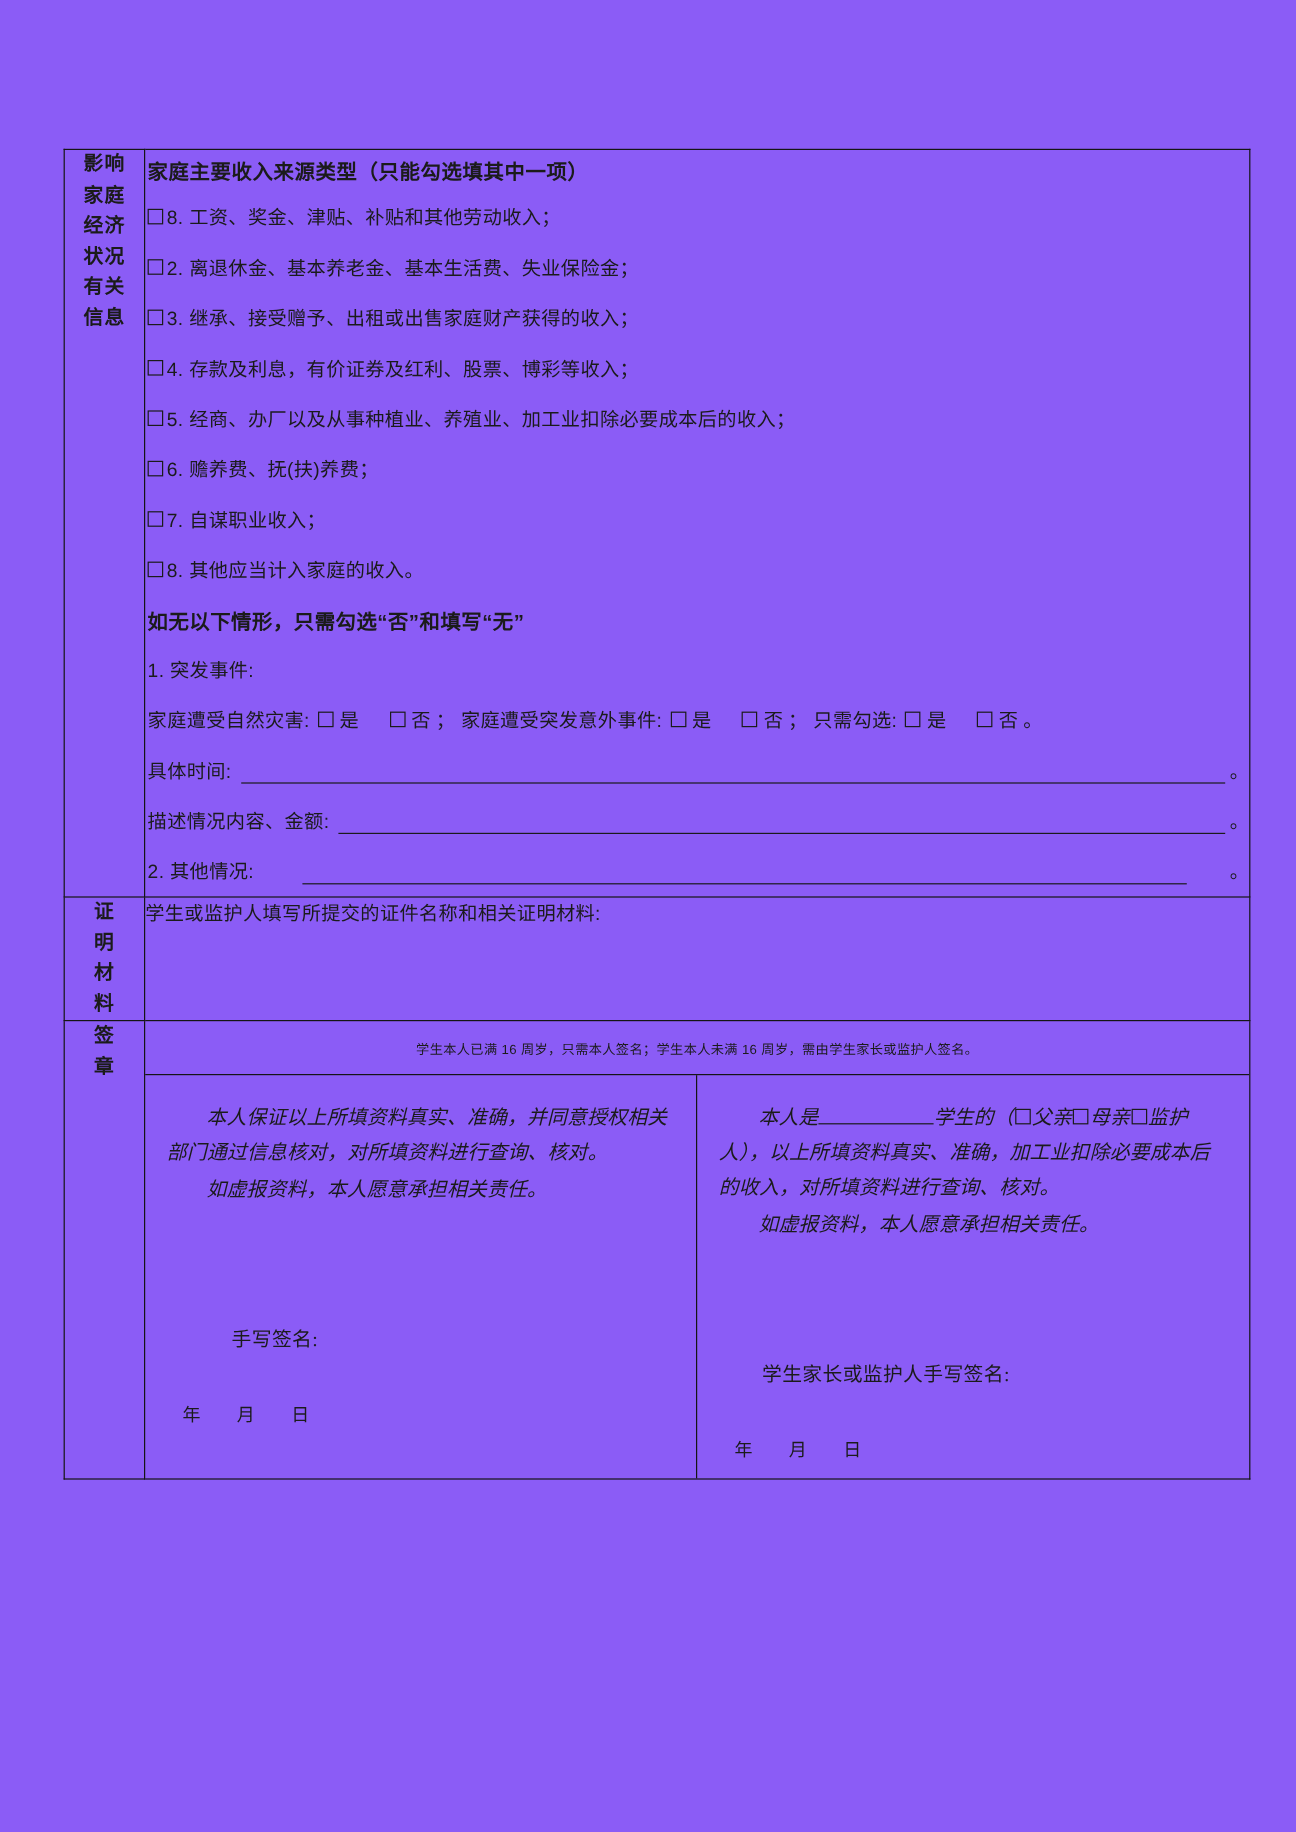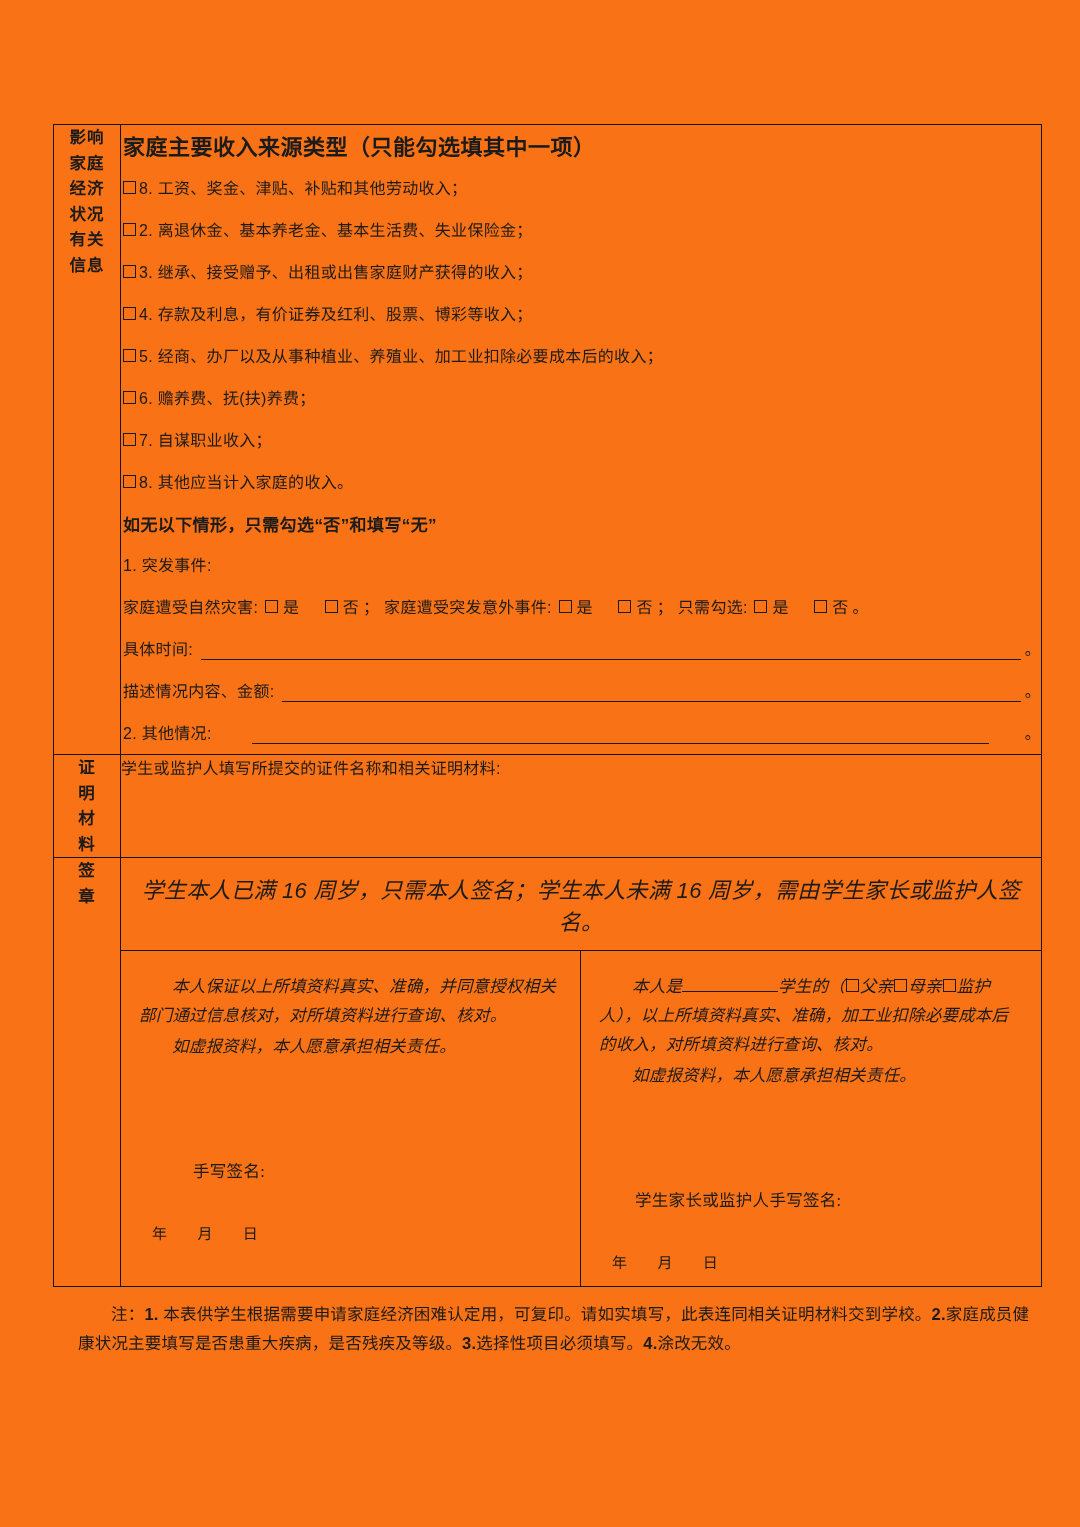--- a/index.html
+++ b/index.html
@@ -15,21 +15,21 @@
     font-family: "Liberation Serif", "DejaVu Serif", serif;
     color: #1b1b1b;
     overflow: hidden;
   }
 
   .page {
     position: absolute;
     left: 0; top: 0;
     width: 1080px;
     height: 1527px;
-    background: #f97316;
+    background: #8b5cf6;
   }
 
   
   .form-table {
     position: absolute;
     left: 53px;
     top: 124px;
     width: 988px;          
     border-collapse: collapse;
     table-layout: fixed;
@@ -50,21 +50,21 @@
     font-weight: 600;
     padding: 4px 2px;
     font-family: "Liberation Sans", "DejaVu Sans", sans-serif;
   }
   .label-cell .lbl-line { display: block; white-space: nowrap; }
 
   .body-cell { padding: 12px 16px 14px 14px; }
 
   
   .sect-title {
-    font-size: 22px;
+    font-size: 17px;
     font-weight: 700;
     letter-spacing: 0.5px;
     margin: 4px 0 14px 2px;
     font-family: "Liberation Sans", "DejaVu Sans", sans-serif;
   }
   .opt-row {
     font-size: 16px;
     margin: 0 0 18px 2px;
     letter-spacing: 0.3px;
     white-space: nowrap;
@@ -120,26 +120,25 @@
   .proof-text {
     font-size: 16px;
     letter-spacing: 0.3px;
     font-family: "Liberation Sans", "DejaVu Sans", sans-serif;
   }
 
   
   .sig-wrap { }
   .sig-note {
     text-align: center;
-    font-size: 22px;
+    font-size: 11px;
     padding: 14px 10px 14px 10px;
     border-bottom: 1.4px solid #151515;
     letter-spacing: 0.3px;
     font-family: "Liberation Sans", "DejaVu Sans", sans-serif;
-    font-style: italic;
   }
   .sig-cols { display: flex; }
   .sig-col {
     flex: 0 0 50%;
     box-sizing: border-box;
     padding: 22px 18px 14px 18px;
     min-height: 330px;
     position: relative;
   }
   .sig-col.left { border-right: 1.4px solid #151515; }
@@ -345,16 +344,15 @@
               </div>
 
             </div>
           </div>
         </td>
       </tr>
 
     </tbody>
   </table>
 
-  <div class="note"><span>注：</span><b>1. </b><span>本表供学生根据需要申请家庭经济困难认定用，可复印。请如实填写，此表连同相关证明材料交到学校。</span><b>2.</b><span>家庭成员健康状况主要填写是否患重大疾病，是否残疾及等级。</span><b>3.</b><span>选择性项目必须填写。</span><b>4.</b><span>涂改无效。</span></div>
 
 
 </div>
 
 </body></html>

